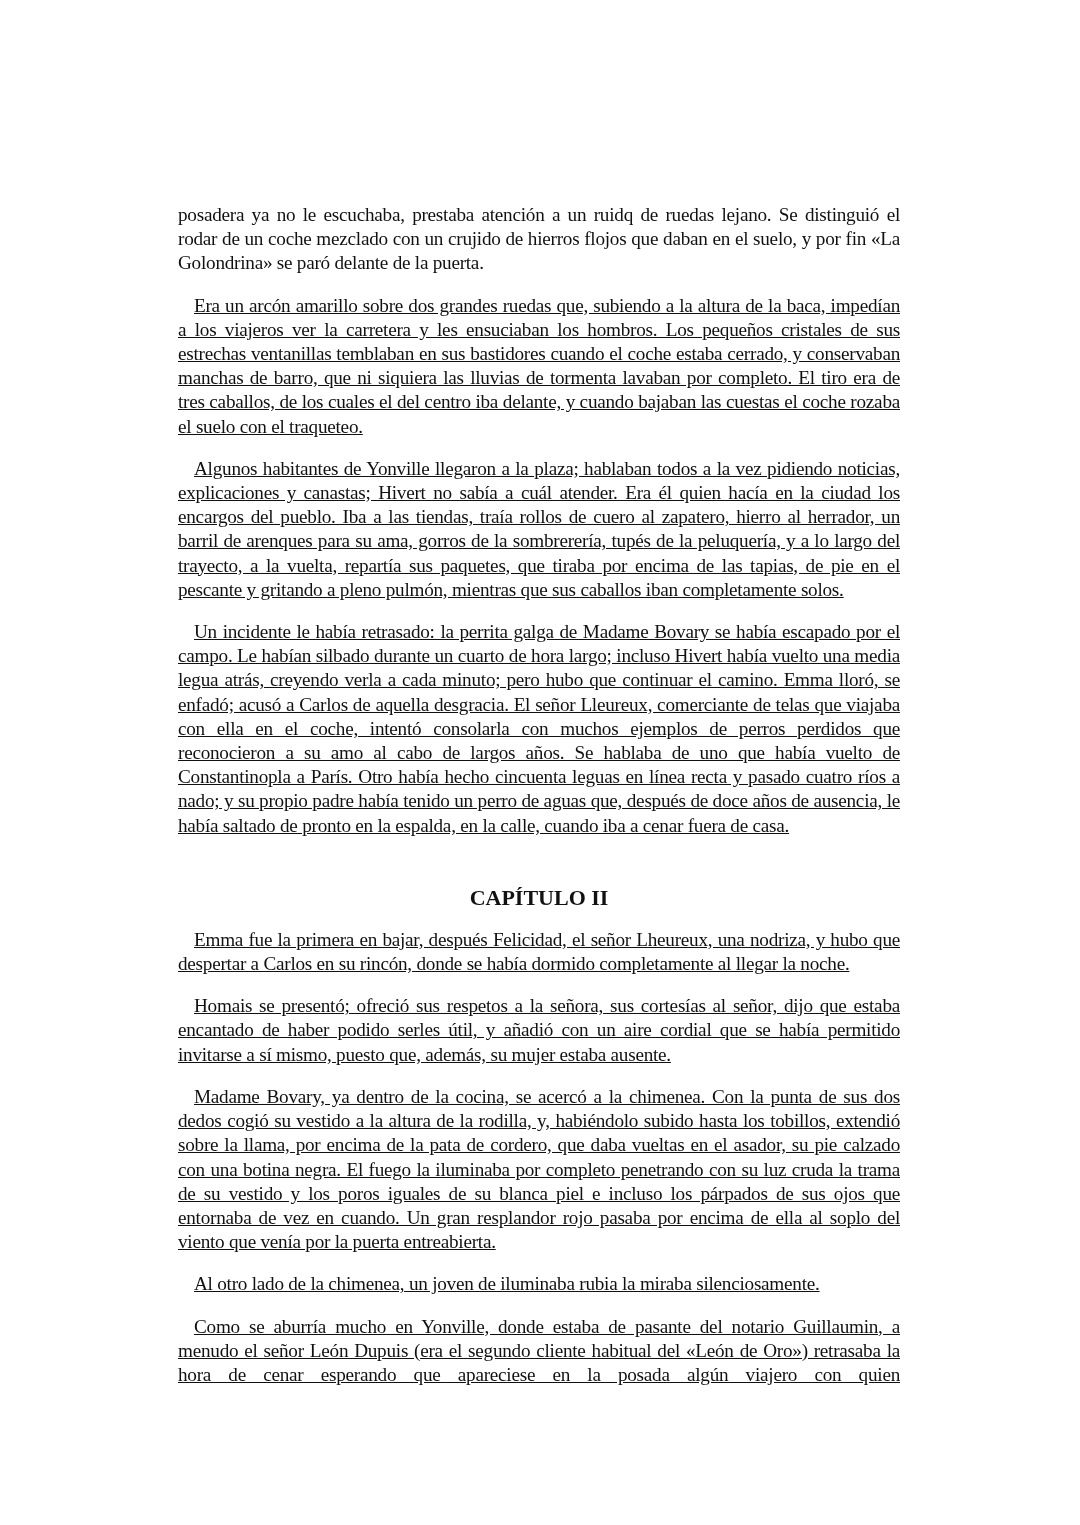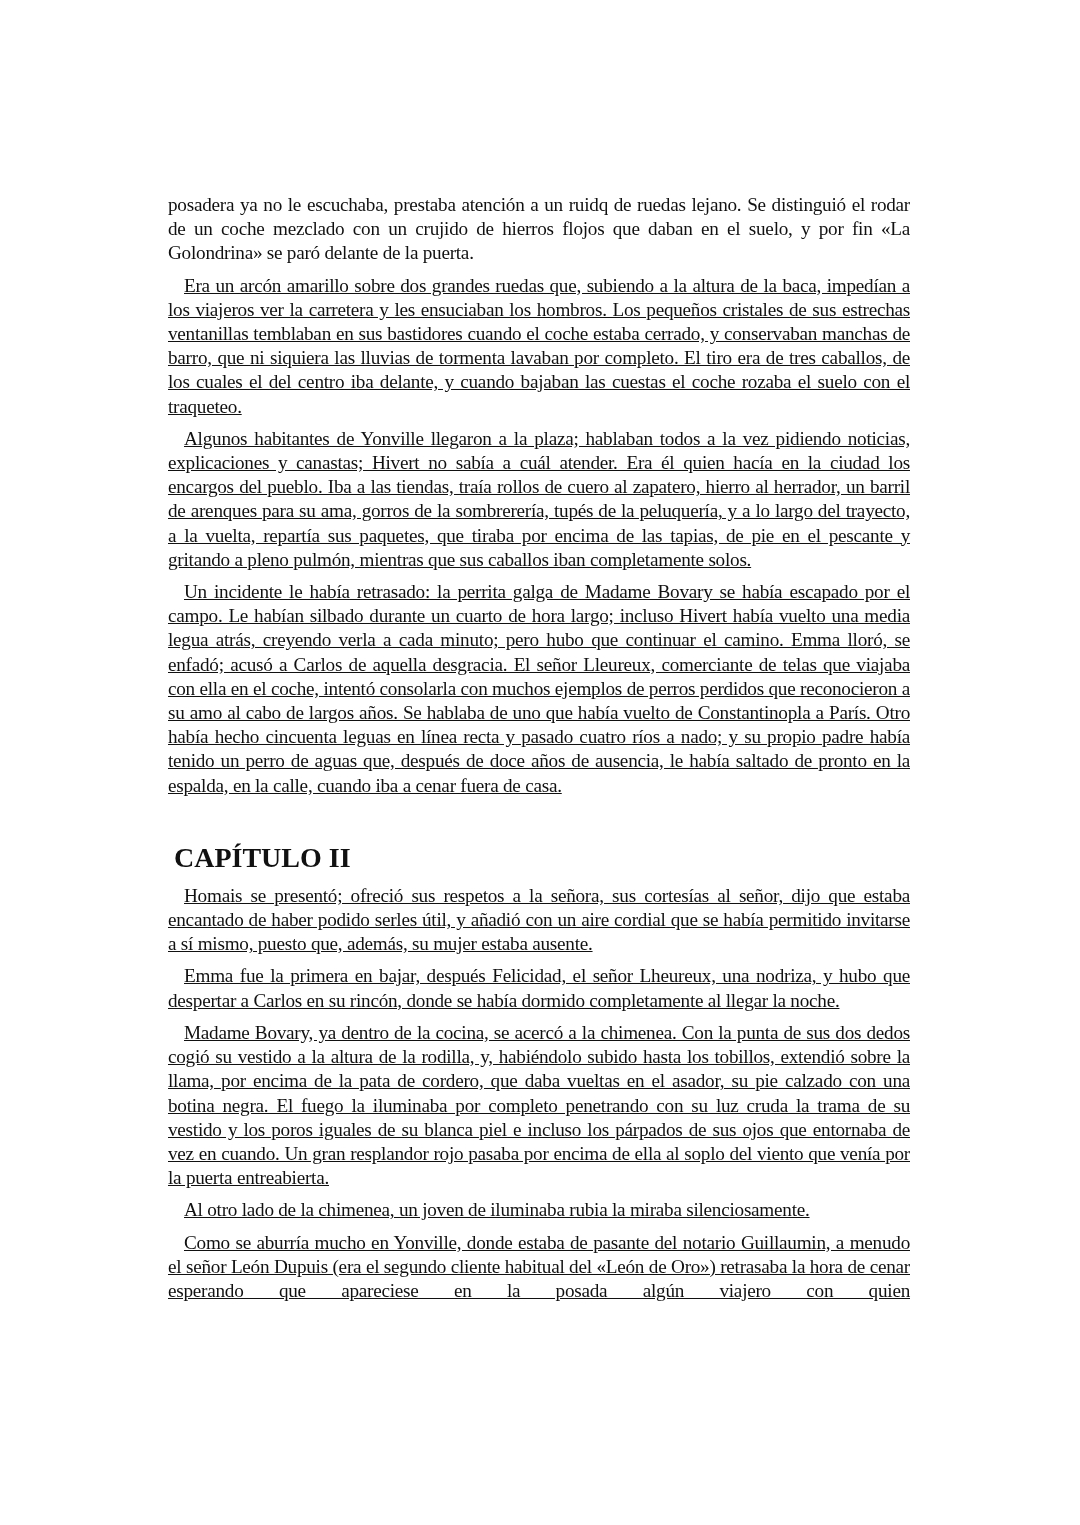--- a/index.html
+++ b/index.html
@@ -10,41 +10,41 @@
     top: 185px;
     width: 758px;
     font-family: "Liberation Serif", serif;
     font-size: 19.2px;
     line-height: 24.2px;
     color: #111111;
     text-align: justify;
     letter-spacing: -0.25px;
     word-spacing: 0px;
   }
-  .para { margin: 8px; text-indent: 0; }
+  .para { margin: 18px; text-indent: 0; }
   .para.indent { text-indent: 16px; text-decoration: underline; }
   .chapter-title {
     margin: 14px;
     margin-top: 48px;
-    text-align: left;
+    text-align: center;
     font-weight: bold;
-    font-size: 28px;
+    font-size: 22px;
     line-height: 24px;
     letter-spacing: 0px;
   }
 </style>
 </head>
 <body>
 
 <div class="page">
   <p class="para">posadera ya no le escuchaba, prestaba atención a un ruidq de ruedas lejano. Se distinguió el rodar de un coche mezclado con un crujido de hierros flojos que daban en el suelo, y por fin «La Golondrina» se paró delante de la puerta.</p>
   <p class="para indent">Era un arcón amarillo sobre dos grandes ruedas que, subiendo a la altura de la baca, impedían a los viajeros ver la carretera y les ensuciaban los hombros. Los pequeños cristales de sus estrechas ventanillas temblaban en sus bastidores cuando el coche estaba cerrado, y conservaban manchas de barro, que ni siquiera las lluvias de tormenta lavaban por completo. El tiro era de tres caballos, de los cuales el del centro iba delante, y cuando bajaban las cuestas el coche rozaba el suelo con el traqueteo.</p>
   <p class="para indent">Algunos habitantes de Yonville llegaron a la plaza; hablaban todos a la vez pidiendo noticias, explicaciones y canastas; Hivert no sabía a cuál atender. Era él quien hacía en la ciudad los encargos del pueblo. Iba a las tiendas, traía rollos de cuero al zapatero, hierro al herrador, un barril de arenques para su ama, gorros de la sombrerería, tupés de la peluquería, y a lo largo del trayecto, a la vuelta, repartía sus paquetes, que tiraba por encima de las tapias, de pie en el pescante y gritando a pleno pulmón, mientras que sus caballos iban completamente solos.</p>
   <p class="para indent">Un incidente le había retrasado: la perrita galga de Madame Bovary se había escapado por el campo. Le habían silbado durante un cuarto de hora largo; incluso Hivert había vuelto una media legua atrás, creyendo verla a cada minuto; pero hubo que continuar el camino. Emma lloró, se enfadó; acusó a Carlos de aquella desgracia. El señor Lleureux, comerciante de telas que viajaba con ella en el coche, intentó consolarla con muchos ejemplos de perros perdidos que reconocieron a su amo al cabo de largos años. Se hablaba de uno que había vuelto de Constantinopla a París. Otro había hecho cincuenta leguas en línea recta y pasado cuatro ríos a nado; y su propio padre había tenido un perro de aguas que, después de doce años de ausencia, le había saltado de pronto en la espalda, en la calle, cuando iba a cenar fuera de casa.</p>
 
   <h2 class="chapter-title">CAPÍTULO II</h2>
 
+  <p class="para indent">Emma fue la primera en bajar, después Felicidad, el señor Lheureux, una nodriza, y hubo que despertar a Carlos en su rincón, donde se había dormido completamente al llegar la noche.</p>
   <p class="para indent">Homais se presentó; ofreció sus respetos a la señora, sus cortesías al señor, dijo que estaba encantado de haber podido serles útil, y añadió con un aire cordial que se había permitido invitarse a sí mismo, puesto que, además, su mujer estaba ausente.</p>
-  <p class="para indent">Emma fue la primera en bajar, después Felicidad, el señor Lheureux, una nodriza, y hubo que despertar a Carlos en su rincón, donde se había dormido completamente al llegar la noche.</p>
   <p class="para indent">Madame Bovary, ya dentro de la cocina, se acercó a la chimenea. Con la punta de sus dos dedos cogió su vestido a la altura de la rodilla, y, habiéndolo subido hasta los tobillos, extendió sobre la llama, por encima de la pata de cordero, que daba vueltas en el asador, su pie calzado con una botina negra. El fuego la iluminaba por completo penetrando con su luz cruda la trama de su vestido y los poros iguales de su blanca piel e incluso los párpados de sus ojos que entornaba de vez en cuando. Un gran resplandor rojo pasaba por encima de ella al soplo del viento que venía por la puerta entreabierta.</p>
   <p class="para indent">Al otro lado de la chimenea, un joven de iluminaba rubia la miraba silenciosamente.</p>
   <p class="para indent" style="text-align-last: justify;">Como se aburría mucho en Yonville, donde estaba de pasante del notario Guillaumin, a menudo el señor León Dupuis (era el segundo cliente habitual del «León de Oro») retrasaba la hora de cenar esperando que apareciese en la posada algún viajero con quien</p>
 </div>
 
 </body></html>

